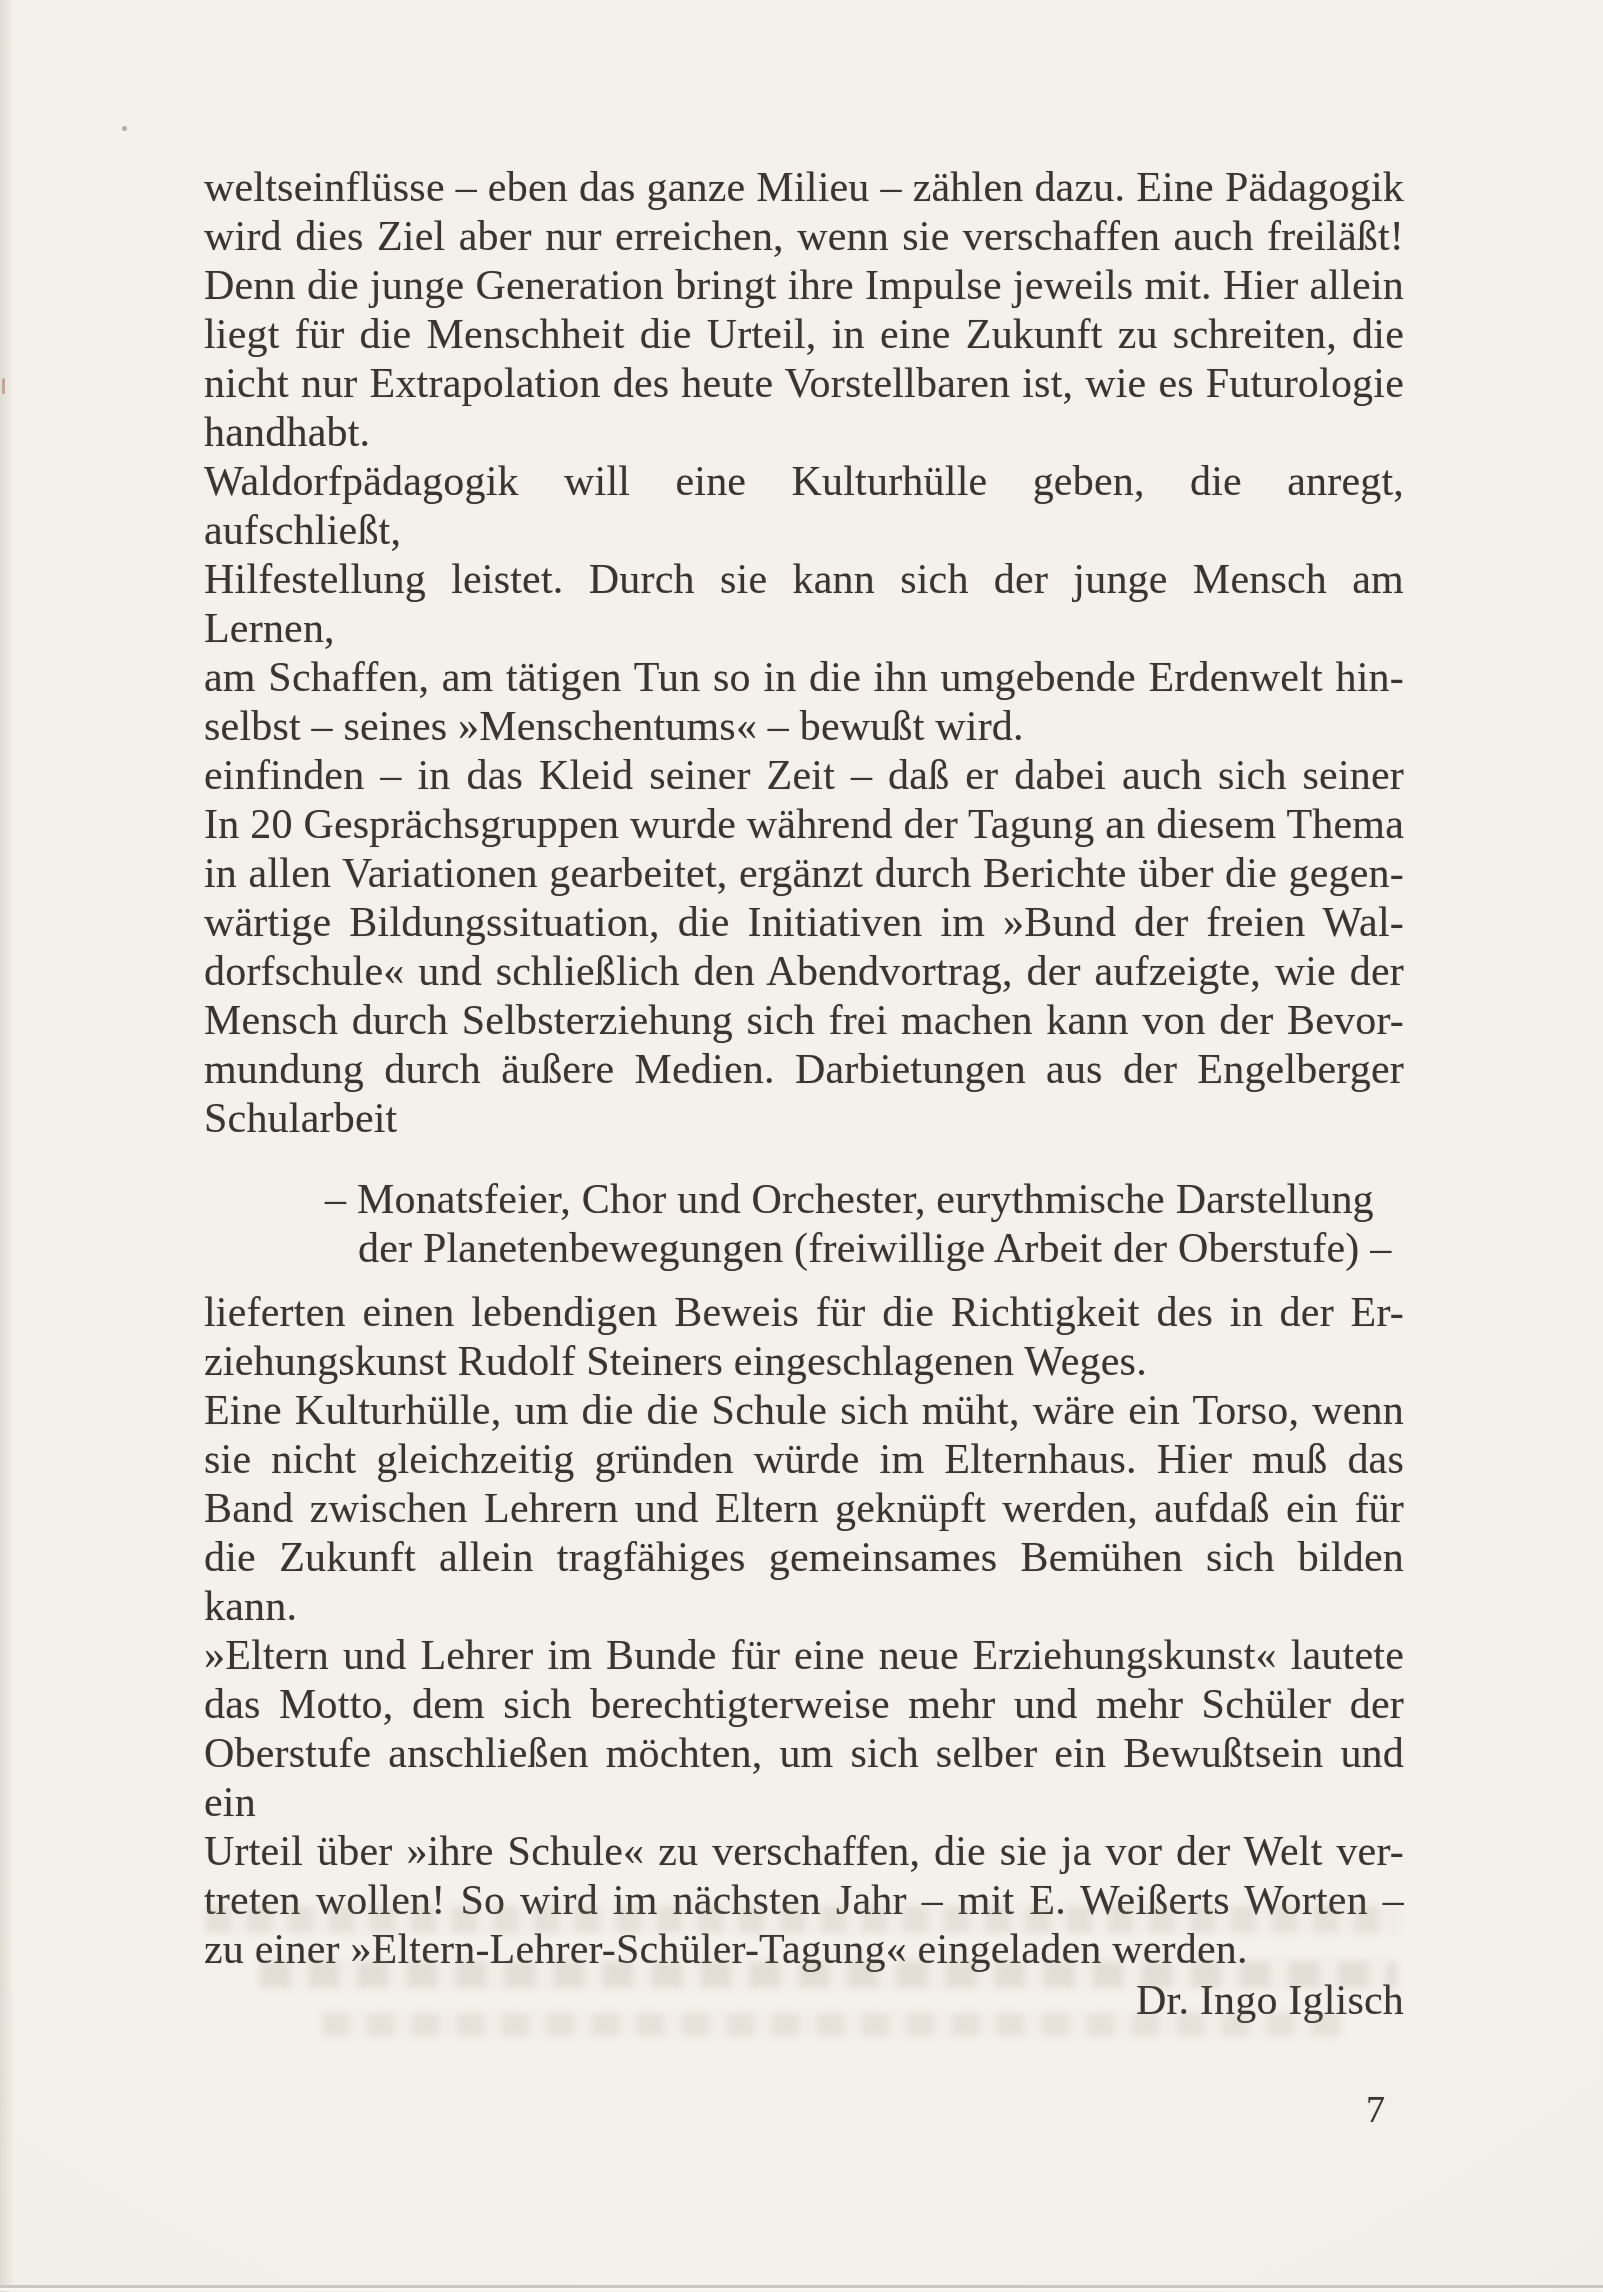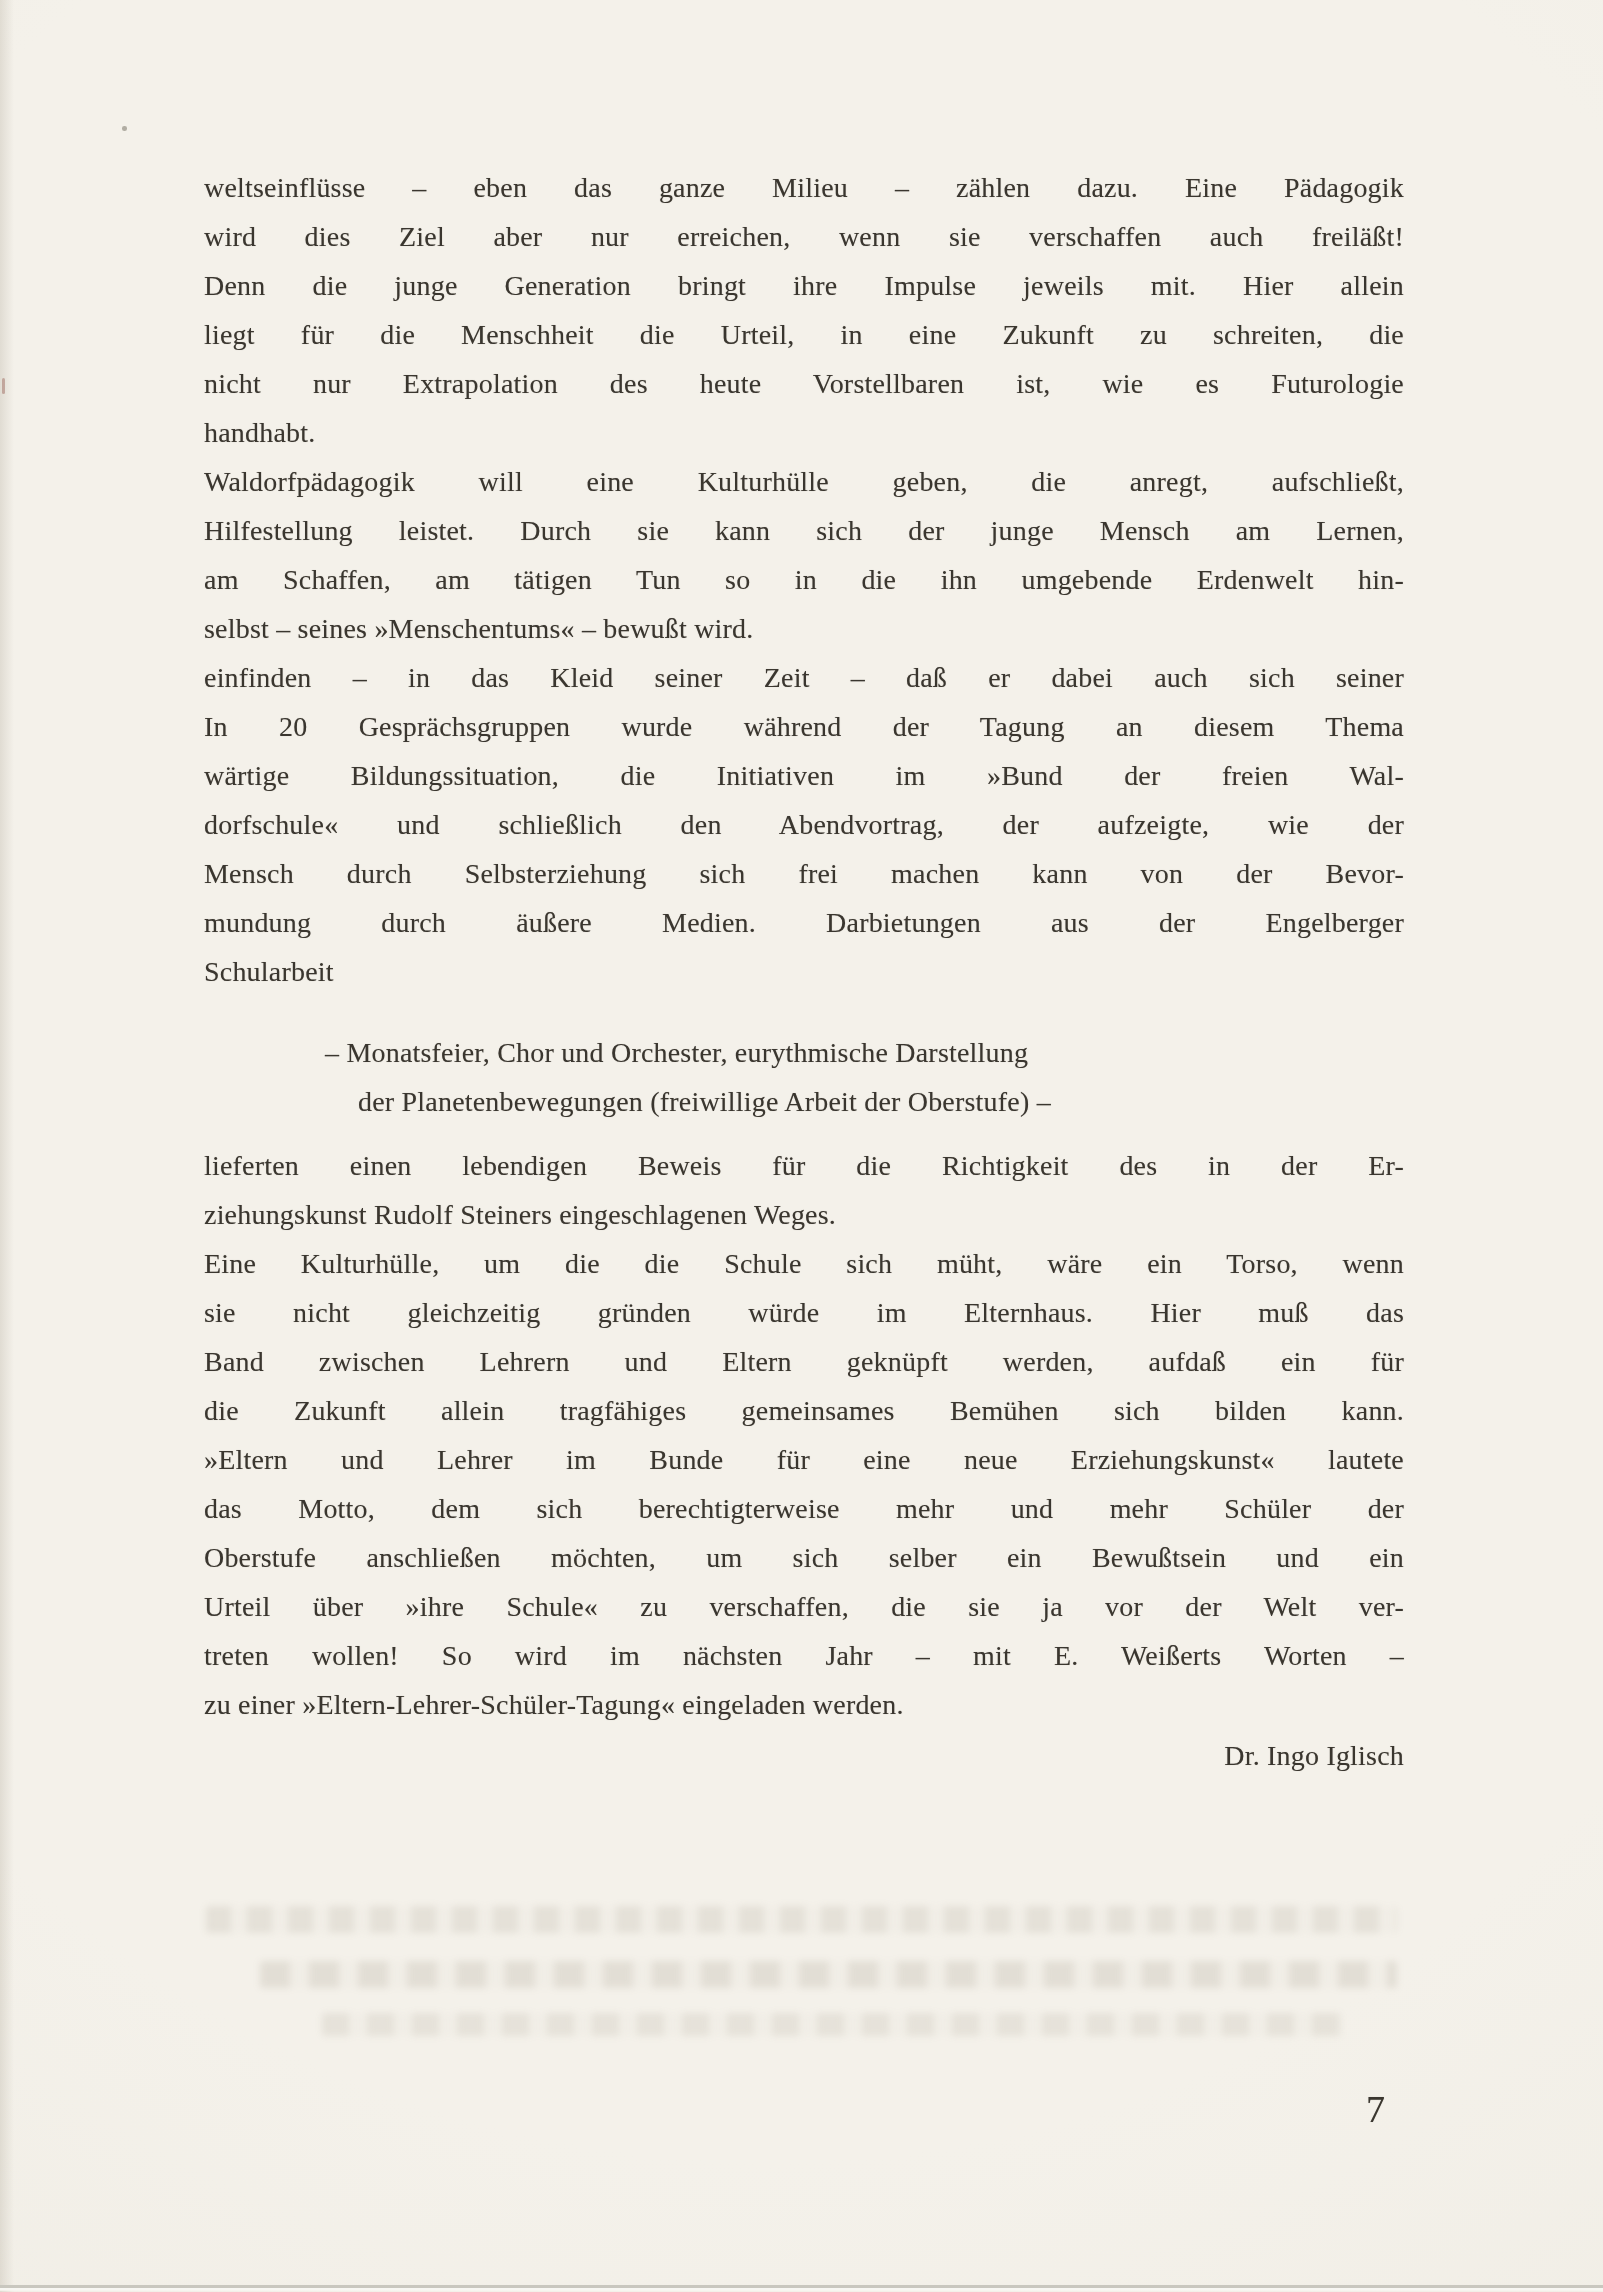--- a/index.html
+++ b/index.html
@@ -43,21 +43,21 @@
     left: 1.8px; top: 378px;
     width: 3.6px; height: 16px;
     background: rgba(150,95,85,0.45);
     border-radius: 1.8px;
   }
   .text-column {
     position: absolute;
     left: 204px;
     top: 163px;
     width: 1200px;
-    font-size: 28px;
+    font-size: 42px;
     line-height: 49px;
     letter-spacing: 0.2px;
     text-shadow: 0 0 0.9px rgba(58,54,47,0.30);
   }
   .para { margin: 0; }
   .line { text-align: left; min-height: 49px; }
   .line.just {
     text-align: justify;
     text-justify: inter-word;
     text-align-last: justify;
@@ -120,20 +120,21 @@
         </div>
         <div class="para">
           <div class="line just">Waldorfpädagogik will eine Kulturhülle geben, die anregt, aufschließt,</div>
           <div class="line just">Hilfestellung leistet. Durch sie kann sich der junge Mensch am Lernen,</div>
           <div class="line just">am Schaffen, am tätigen Tun so in die ihn umgebende Erdenwelt hin-</div>
           <div class="line">selbst – seines »Menschentums« – bewußt wird.</div>
           <div class="line just">einfinden – in das Kleid seiner Zeit – daß er dabei auch sich seiner</div>
         </div>
         <div class="para">
           <div class="line just">In 20 Gesprächsgruppen wurde während der Tagung an diesem Thema</div>
+          <div class="line just">in allen Variationen gearbeitet, ergänzt durch Berichte über die gegen-</div>
           <div class="line just">wärtige Bildungssituation, die Initiativen im »Bund der freien Wal-</div>
           <div class="line just">dorfschule« und schließlich den Abendvortrag, der aufzeigte, wie der</div>
           <div class="line just">Mensch durch Selbsterziehung sich frei machen kann von der Bevor-</div>
           <div class="line just">mundung durch äußere Medien. Darbietungen aus der Engelberger</div>
           <div class="line">Schularbeit</div>
         </div>
         <div class="para inset">
           <div class="line">– Monatsfeier, Chor und Orchester, eurythmische Darstellung</div>
           <div class="line">der Planetenbewegungen (freiwillige Arbeit der Oberstufe) –</div>
         </div>

